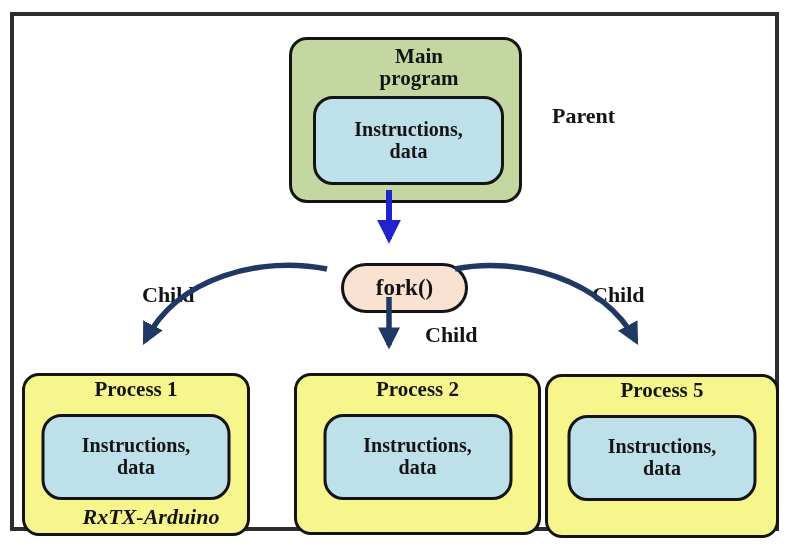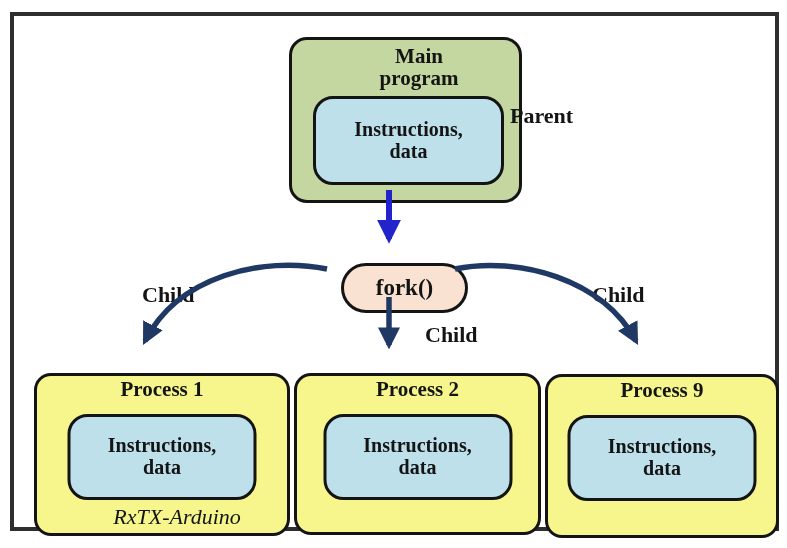--- a/index.html
+++ b/index.html
@@ -25,41 +25,41 @@
     border-radius:20px;box-sizing:border-box;
     display:flex;align-items:center;justify-content:center;
   }
   .main-box .mem-box{left:21px;top:56px;width:191px;height:89px;}
   .mem-text{
     text-align:center;font-weight:bold;font-size:20px;line-height:1.08;white-space:pre-line;
   }
   .free-label{
     position:absolute;font-weight:bold;font-size:22px;line-height:1;
   }
-  .parent-label{left:496px;top:89px;}
+  .parent-label{left:538px;top:89px;}
   .child-left{left:128px;top:268px;}
   .child-mid{left:411px;top:308px;}
   .child-right{left:578px;top:268px;}
   .fork-pill{
     position:absolute;left:327px;top:247px;width:127px;height:50px;
     background:#f9e2d2;border:3.5px solid #141414;border-radius:25px;
     box-sizing:border-box;display:flex;align-items:center;justify-content:center;
   }
   .fork-pill span{font-weight:bold;font-size:23px;}
   .process-box{
     background:#f6f68d;border-radius:17px;border-width:3.5px;
   }
-  .p1{left:20px;top:357px;width:256px;height:163px;}
+  .p1{left:8px;top:357px;width:228px;height:163px;}
   .p2{left:280px;top:357px;width:247px;height:162px;}
   .p3{left:531px;top:358px;width:234px;height:164px;}
   .process-box .box-title{padding-top:2px;}
   .process-box .mem-box{left:50%;transform:translateX(-50%);top:38px;width:189px;height:86px;}
   .caption{
     position:absolute;left:0;right:0;bottom:3px;text-align:center;
-    font-weight:normal;font-style:italic;font-size:22px;padding-left:30px;
+    font-weight:bold;font-style:italic;font-size:22px;padding-left:30px;
   }
   .arrow-layer{
     position:absolute;left:0;top:0;width:787px;height:548px;
     pointer-events:none;z-index:5;
   }
 </style>
 </head>
 <body>
 
 <div class="canvas">
@@ -94,21 +94,21 @@
 
     <div class="box process-box p2">
       <div class="box-title">Process 2</div>
       <div class="mem-box">
         <div class="mem-text">Instructions,
 data</div>
       </div>
     </div>
 
     <div class="box process-box p3">
-      <div class="box-title">Process 9</div>
+      <div class="box-title">Process 5</div>
       <div class="mem-box">
         <div class="mem-text">Instructions,
 data</div>
       </div>
     </div>
   </div>
 
   <svg class="arrow-layer" viewBox="0 0 787 548" xmlns="http://www.w3.org/2000/svg" aria-hidden="true">
     <defs>
       <marker id="bluehead" viewBox="0 0 10 10" refX="8" refY="5" markerWidth="4" markerHeight="4" orient="auto">

